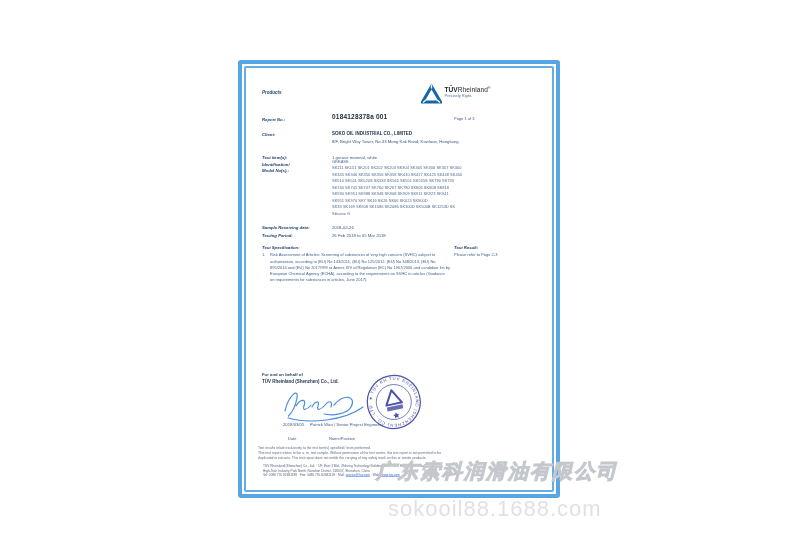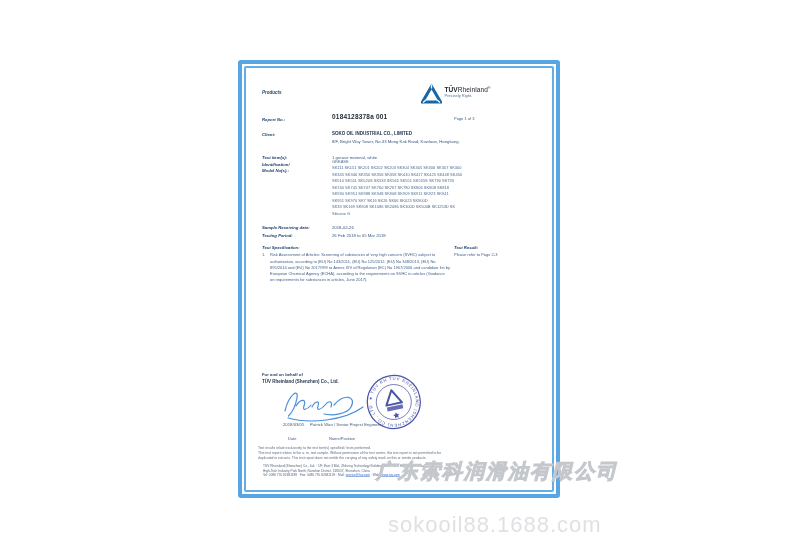--- a/index.html
+++ b/index.html
@@ -56,21 +56,21 @@
   #signer{left:128px;top:706px;}
   #date-label{left:84px;top:736px;font-size:8px;color:#44618a;}
   #name-label{left:166px;top:736px;font-size:8px;color:#44618a;}
   
   #disclaimer{left:24px;top:754px;width:560px;font-size:6.8px;color:#5b6c80;line-height:10.5px;}
   #address-block{left:34px;top:790px;width:560px;font-size:6.4px;color:#55657a;line-height:9.5px;}
   .link{color:#2f66c4;text-decoration:underline;}
   
   #wm-company{left:376px;top:458px;font-size:20px;letter-spacing:2px;font-weight:bold;
     color:#eef0f2;-webkit-text-stroke:1px #c4c8cd;z-index:5;font-family:"DejaVu Sans","Liberation Sans",sans-serif;font-style:italic;}
-  #wm-url{left:388px;top:496px;font-size:22px;letter-spacing:1px;color:#dfe1e4;z-index:5;margin-top:16px;}
+  #wm-url{left:388px;top:496px;font-size:22px;letter-spacing:1px;color:#dfe1e4;z-index:5;}
 </style>
 </head>
 <body>
 
 <div id="canvas">
 
   <div id="frame" class="abs">
     <div id="frame-inner">
       <div id="doc">
 

